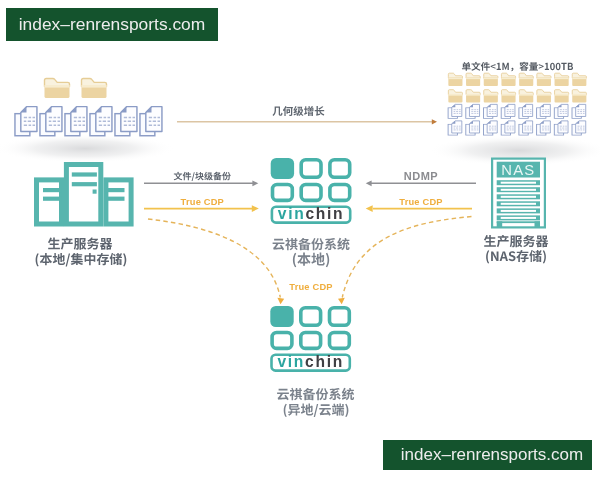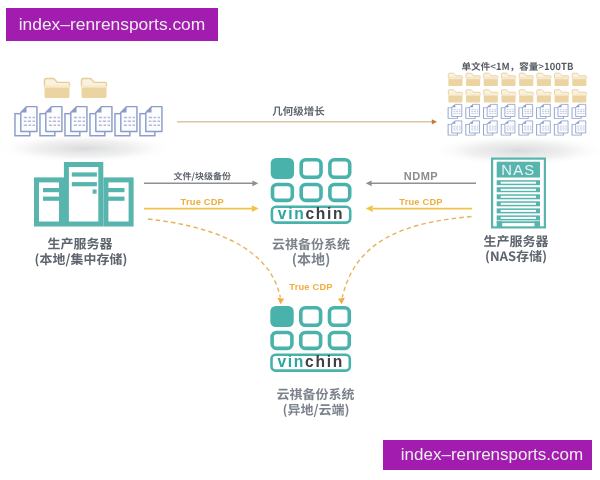--- a/index.html
+++ b/index.html
@@ -1,16 +1,16 @@
 <!DOCTYPE html>
 <html><head><meta charset="utf-8">
 <style>
 html,body{margin:0;padding:0;width:600px;height:480px;background:#fff;overflow:hidden;}
 #stage{position:relative;width:600px;height:480px;font-family:"Liberation Sans", sans-serif;}
-.bar{position:absolute;background:#a21caf;color:#ededed;font-size:17.4px;text-align:center;}
+.bar{position:absolute;background:#14532d;color:#ededed;font-size:17.4px;text-align:center;}
 #bar1{left:6px;top:8px;width:212px;height:33px;line-height:33px;}
 #bar2{left:383px;top:440px;width:209px;height:30px;line-height:30px;font-size:17px;text-indent:9px;}
 svg{position:absolute;left:0;top:0;}
 </style></head>
 <body>
 <div id="stage">
 <svg width="600" height="480" viewBox="0 0 600 480">
 <defs>
 <radialGradient id="sh" cx="50%" cy="50%" r="50%">
  <stop offset="0%" stop-color="#c2c3c6" stop-opacity="0.62"></stop>

